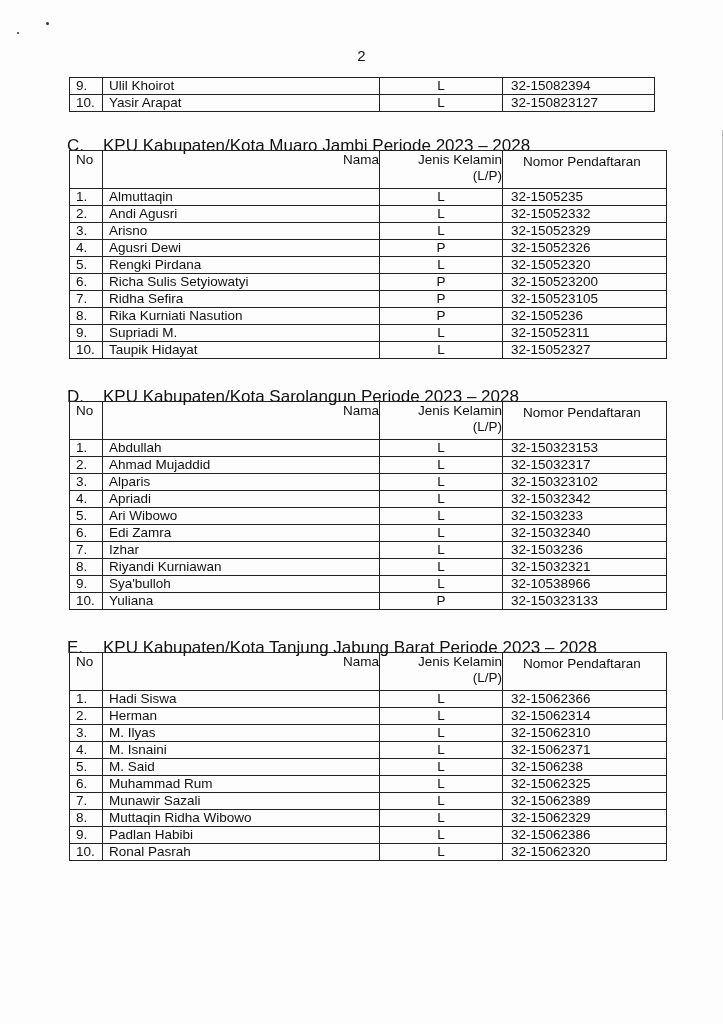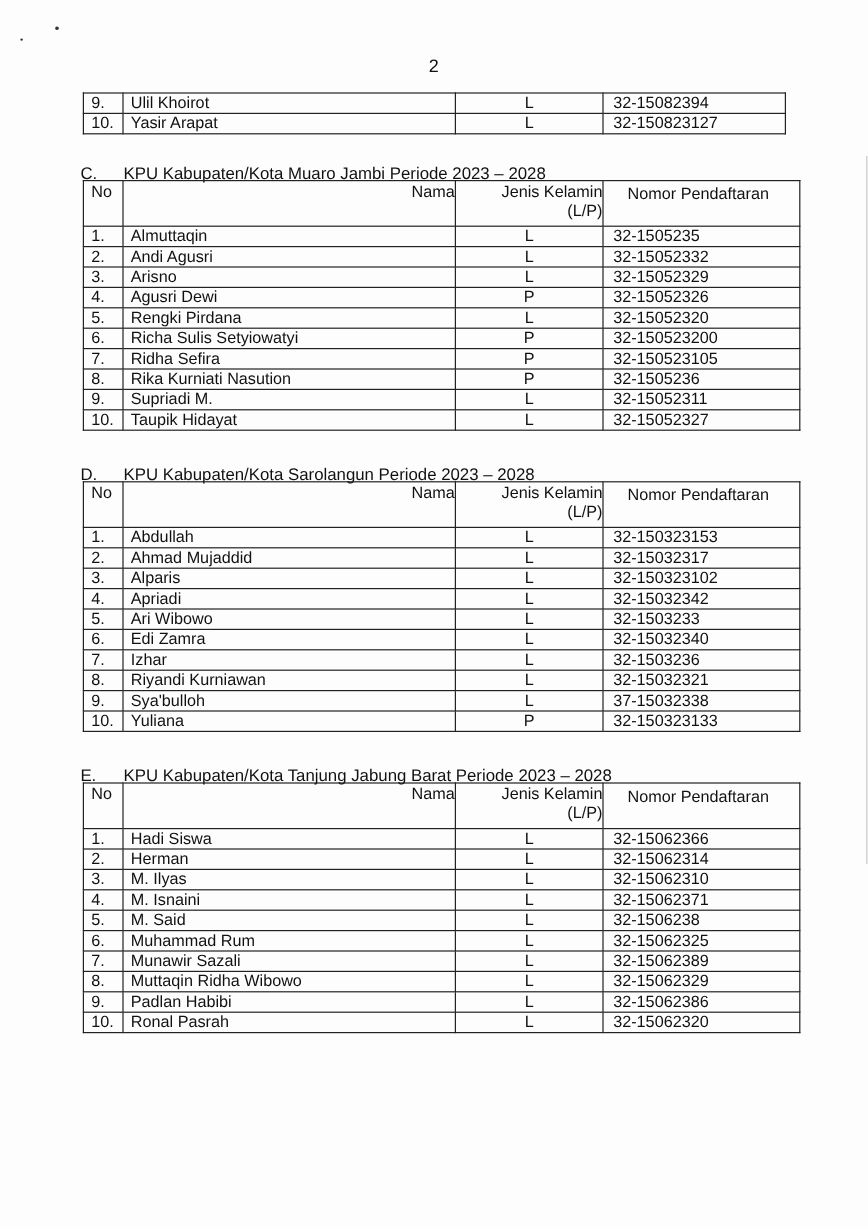--- a/index.html
+++ b/index.html
@@ -13,21 +13,21 @@
   .tbl { position: absolute; left: 69px; border-collapse: collapse; font-size: 13.5px; }
   .tbl td, .tbl th { border: 1.3px solid #222; padding: 0 0 0 6px; height: 16px; line-height: 16px; font-weight: normal; text-align: left; vertical-align: top; }
   .tbl .c-no { width: 26px; }
   .tbl .c-name { width: 270px; margin-top: 46px; }
   .tbl .c-jk { width: 122px; text-align: center; padding-left: 0; }
   .tbl .c-nomor { width: 143px; }
   .tbl th { height: 34px; line-height: 16px; padding-top: 1px; }
   .tbl th.c-name, .tbl th.c-jk { text-align: right; padding-left: 0; }
   .tbl th.c-nomor { padding-left: 20px; padding-top: 3px; }
   .tbl td.c-nomor { padding-left: 8px; }
-  .section-title { position: absolute; left: 67px; font-size: 14px; white-space: nowrap; }
+  .section-title { position: absolute; left: 67px; font-size: 17px; white-space: nowrap; }
   .section-title .letter { display: inline-block; width: 36px; }
 </style>
 </head>
 <body>
 
 <div class="dot" style="left:46px;top:22px;width:3px;height:3px;"></div>
 <div class="dot" style="left:17px;top:32px;"></div>
 <div class="scanline"></div>
 
 <div class="page-number">2</div>
@@ -183,21 +183,21 @@
       <tr>
         <td class="c-no">8.</td>
         <td class="c-name">Riyandi Kurniawan</td>
         <td class="c-jk">L</td>
         <td class="c-nomor">32-15032321</td>
       </tr>
       <tr>
         <td class="c-no">9.</td>
         <td class="c-name">Sya'bulloh</td>
         <td class="c-jk">L</td>
-        <td class="c-nomor">37-15032338</td>
+        <td class="c-nomor">32-10538966</td>
       </tr>
       <tr>
         <td class="c-no">10.</td>
         <td class="c-name">Yuliana</td>
         <td class="c-jk">P</td>
         <td class="c-nomor">32-150323133</td>
       </tr>
     </tbody>
 </table>
 

